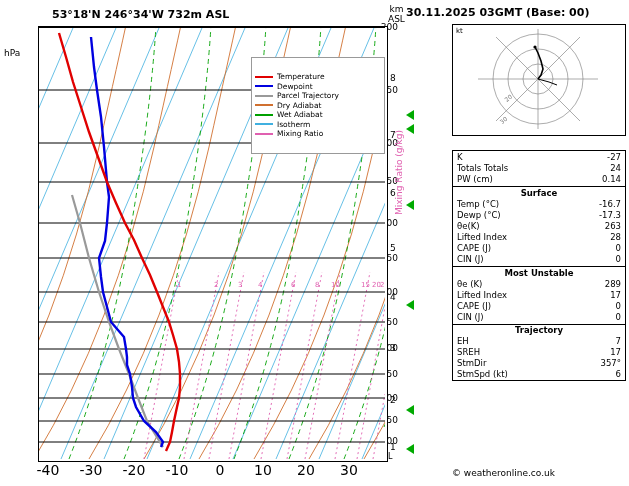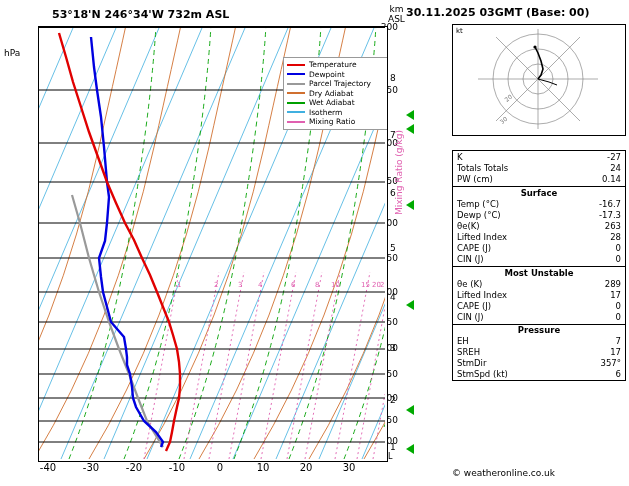--- a/index.html
+++ b/index.html
@@ -7,24 +7,24 @@
   .abs{position:absolute;}
   .lbl{font-size:9px;color:#000;white-space:nowrap;}
   .lbl-sm{font-size:8px;color:#000;white-space:nowrap;}
   #skewt-wrap{position:absolute;left:0;top:0;width:400px;height:486px;}
   #plot{position:absolute;left:38px;top:26px;width:348px;height:434px;border:1px solid #000;overflow:hidden;background:#fff;}
   #hdr-left{position:absolute;left:4px;top:4px;font-size:9px;margin-top:44px;}
   #title-main{position:absolute;left:52px;top:8px;font-size:11px;font-weight:bold;}
   #km-lbl{position:absolute;left:388px;top:4px;font-size:9px;text-align:center;line-height:10px;}
   #xlabel{position:absolute;left:110px;top:470px;font-size:10px;}
   .ytick{position:absolute;right:2px;font-size:9px;transform:translateY(-50%);}
-  .xtick{position:absolute;top:462px;font-size:10px;transform:translateX(-50%);}
+  .xtick{position:absolute;top:462px;font-size:14px;transform:translateX(-50%);}
   .rtick{position:absolute;left:390px;font-size:9px;transform:translateY(-50%);}
   #mixlbl{position:absolute;left:394px;top:215px;font-size:9px;color:#e060b0;transform:rotate(-90deg);transform-origin:left top;white-space:nowrap;}
-  #legend{position:absolute;left:212px;top:30px;width:126px;border:1px solid #999;background:#fff;font-size:7.5px;padding:2px 3px;line-height:9.5px;margin-left:32px;}
+  #legend{position:absolute;left:212px;top:30px;width:126px;border:1px solid #999;background:#fff;font-size:7.5px;padding:14px 3px;line-height:9.5px;}
   #legend .row{display:flex;align-items:center;}
   #legend .sw{width:18px;height:0;border-top-width:2px;border-top-style:solid;margin-right:4px;}
   #right{position:absolute;left:400px;top:0;width:229px;height:376px;}
   #rtitle{position:absolute;left:6px;top:6px;font-size:11px;font-weight:bold;}
   #hodo{position:absolute;left:52px;top:24px;width:172px;height:110px;border:1px solid #000;background:#fff;}
   #hodo .kt{position:absolute;left:3px;top:2px;font-size:7px;}
   #tbl{position:absolute;left:52px;top:150px;width:172px;border:1px solid #000;font-size:8.5px;background:#fff;}
   #tbl .sec{border-bottom:1px solid #000;padding:1px 0;}
   #tbl .r{display:flex;justify-content:space-between;padding:0 4px;line-height:11px;}
   #tbl .c{text-align:center;line-height:11px;font-weight:bold;}
@@ -286,21 +286,21 @@
       <div class="r">
           <span>CAPE (J)</span>
           <span>0</span>
         </div>
       <div class="r">
           <span>CIN (J)</span>
           <span>0</span>
         </div>
     </div>
     <div>
-      <div class="c">Pressure</div>
+      <div class="c">Trajectory</div>
       <div class="r">
           <span>EH</span>
           <span>7</span>
         </div>
       <div class="r">
           <span>SREH</span>
           <span>17</span>
         </div>
       <div class="r">
           <span>StmDir</span>

